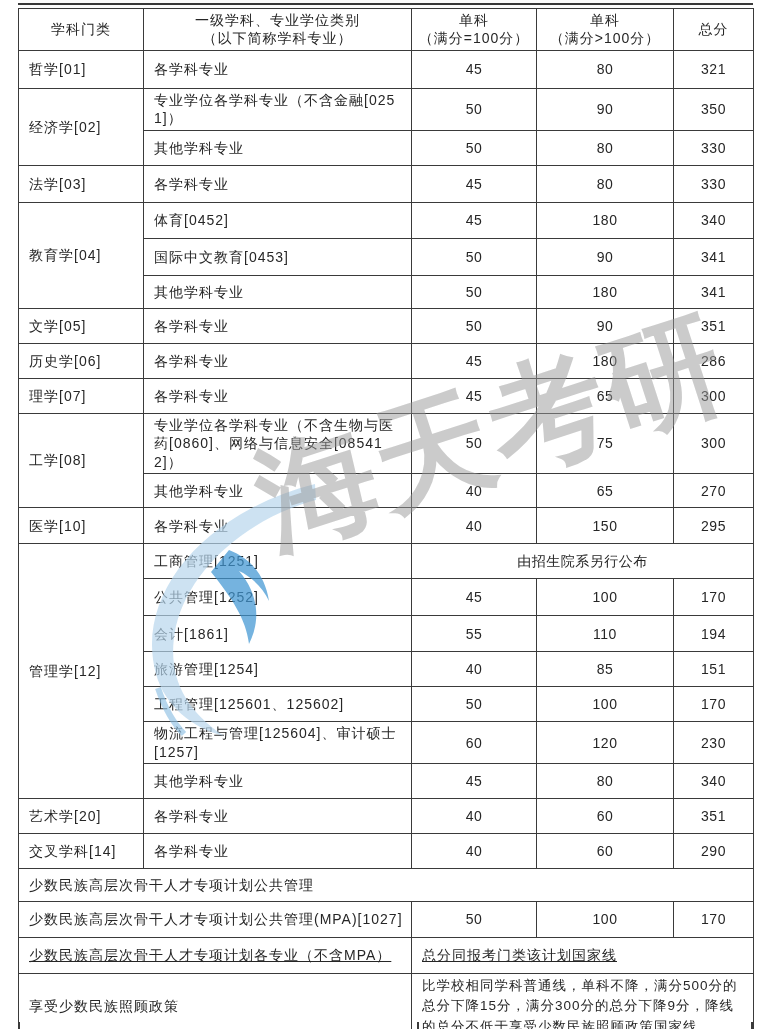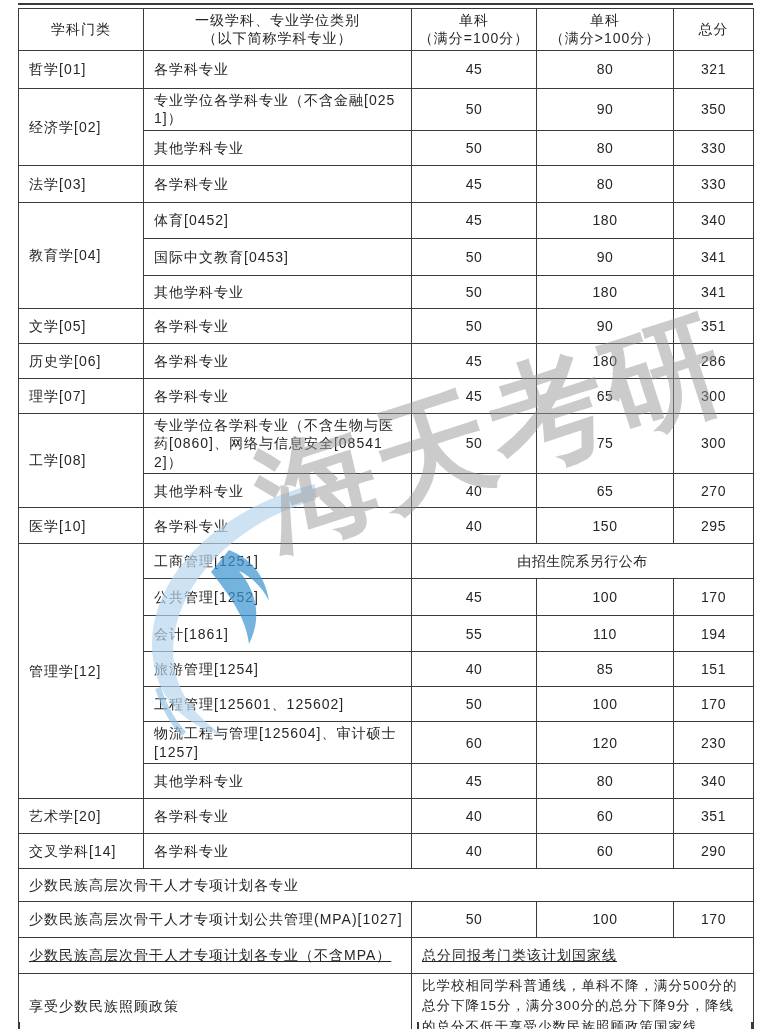--- a/index.html
+++ b/index.html
@@ -200,21 +200,21 @@
           <td class="al-center">351</td>
         </tr>
         <tr style="height: 35px;">
           <td class="al-left">交叉学科[14]</td>
           <td class="al-left">各学科专业</td>
           <td class="al-center">40</td>
           <td class="al-center">60</td>
           <td class="al-center">290</td>
         </tr>
         <tr style="height: 33px;">
-          <td colspan="5" class="al-left">少数民族高层次骨干人才专项计划各专业</td>
+          <td colspan="5" class="al-left">少数民族高层次骨干人才专项计划公共管理</td>
         </tr>
         <tr style="height: 36px;">
           <td colspan="2" class="al-left">少数民族高层次骨干人才专项计划公共管理(MPA)[1027]</td>
           <td class="al-center">50</td>
           <td class="al-center">100</td>
           <td class="al-center">170</td>
         </tr>
         <tr style="height: 36px; text-decoration: underline;">
           <td colspan="2" class="al-left">少数民族高层次骨干人才专项计划各专业（不含MPA）</td>
           <td colspan="3" class="al-left">总分同报考门类该计划国家线</td>

